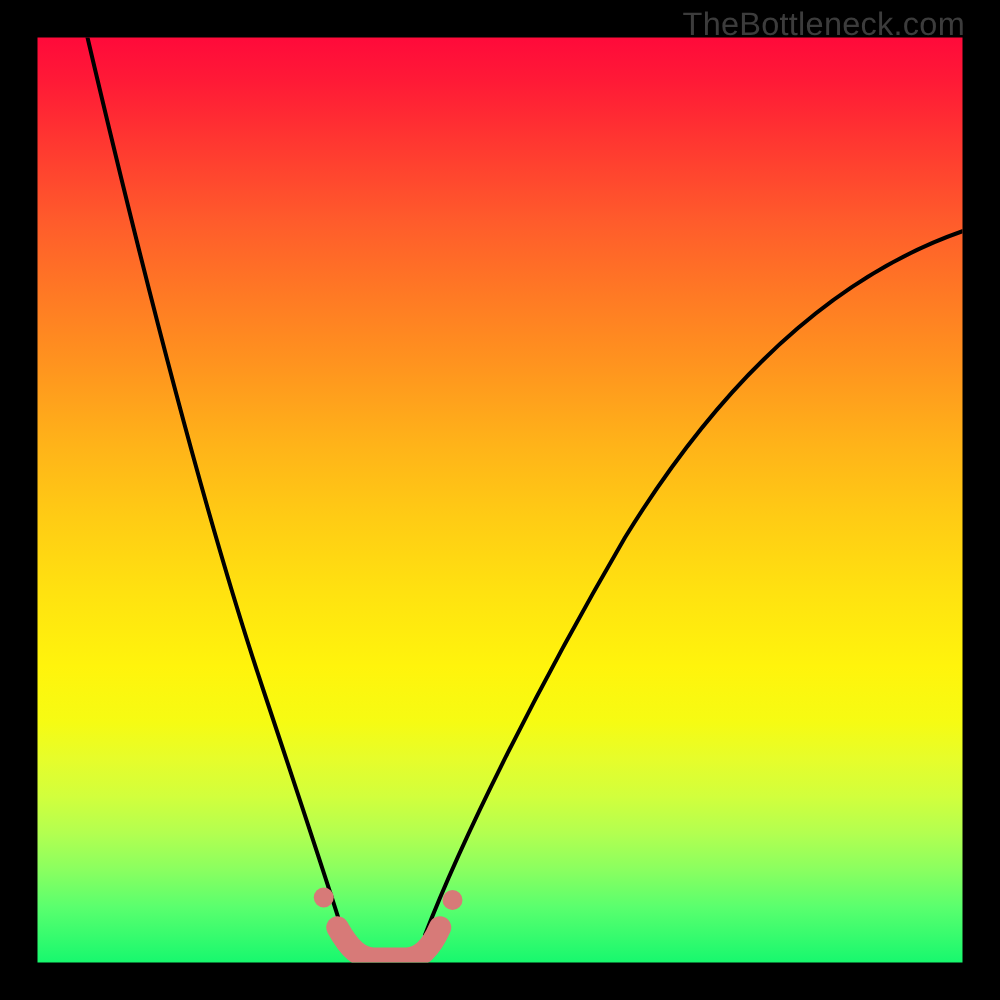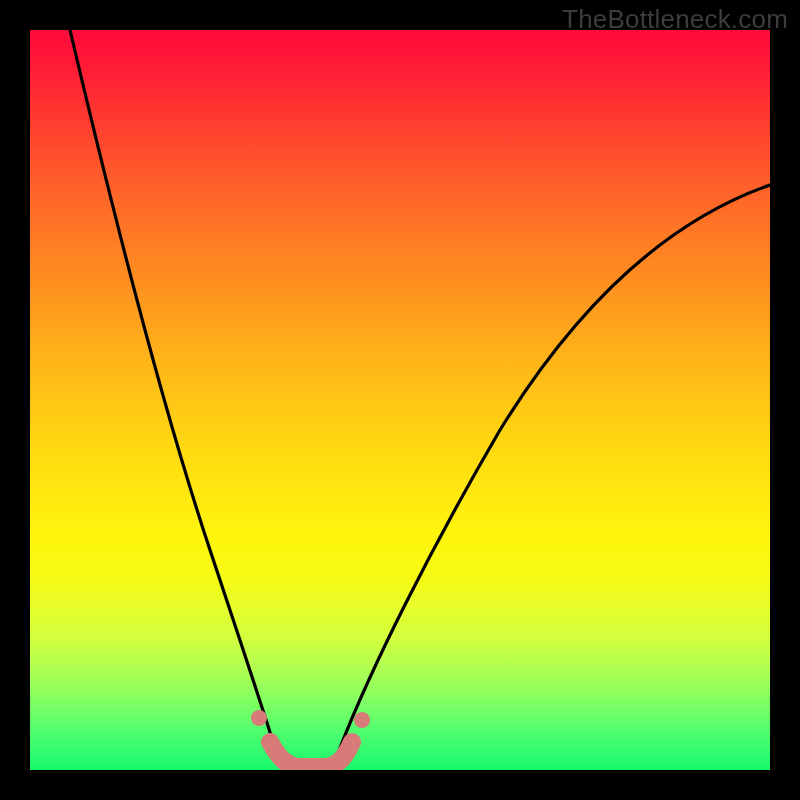--- a/index.html
+++ b/index.html
@@ -40,21 +40,21 @@
       #d2ff3c 82%,
       #b3ff50 86%,
       #8aff60 90%,
       #5aff6e 94%,
       #17f86e 100%
     );
   }
   .watermark {
     position: absolute;
     top: 4px;
-    right: 12px;
+    right: 28px;
     color: #3c3c3c;
     font-size: 26px;
     font-weight: 500;
     letter-spacing: 0.2px;
     z-index: 5;
     pointer-events: none;
   }
   svg.curves {
     position: absolute;
     inset: 0;

